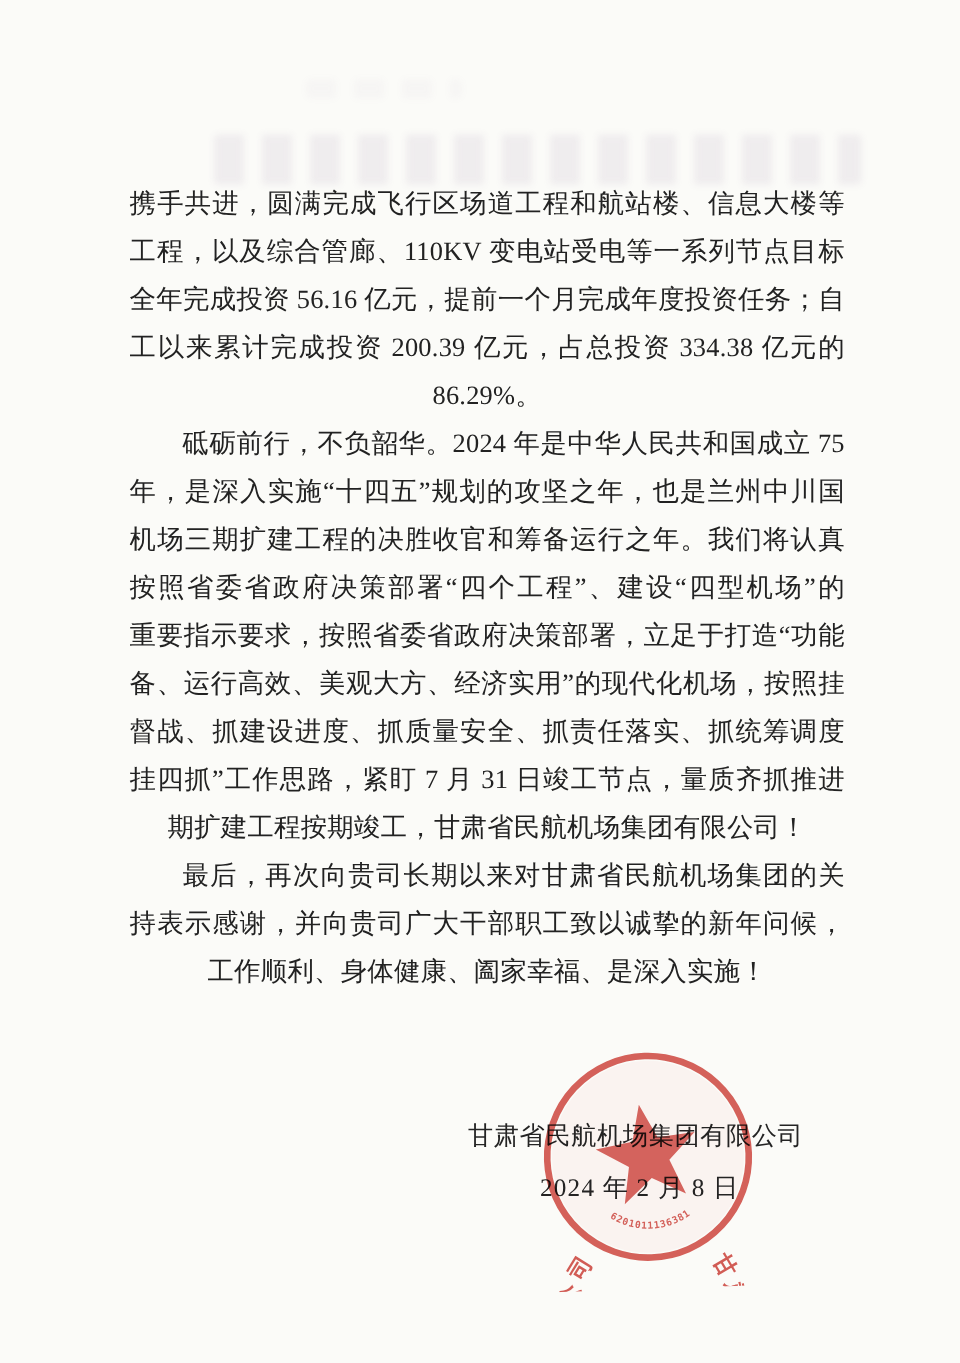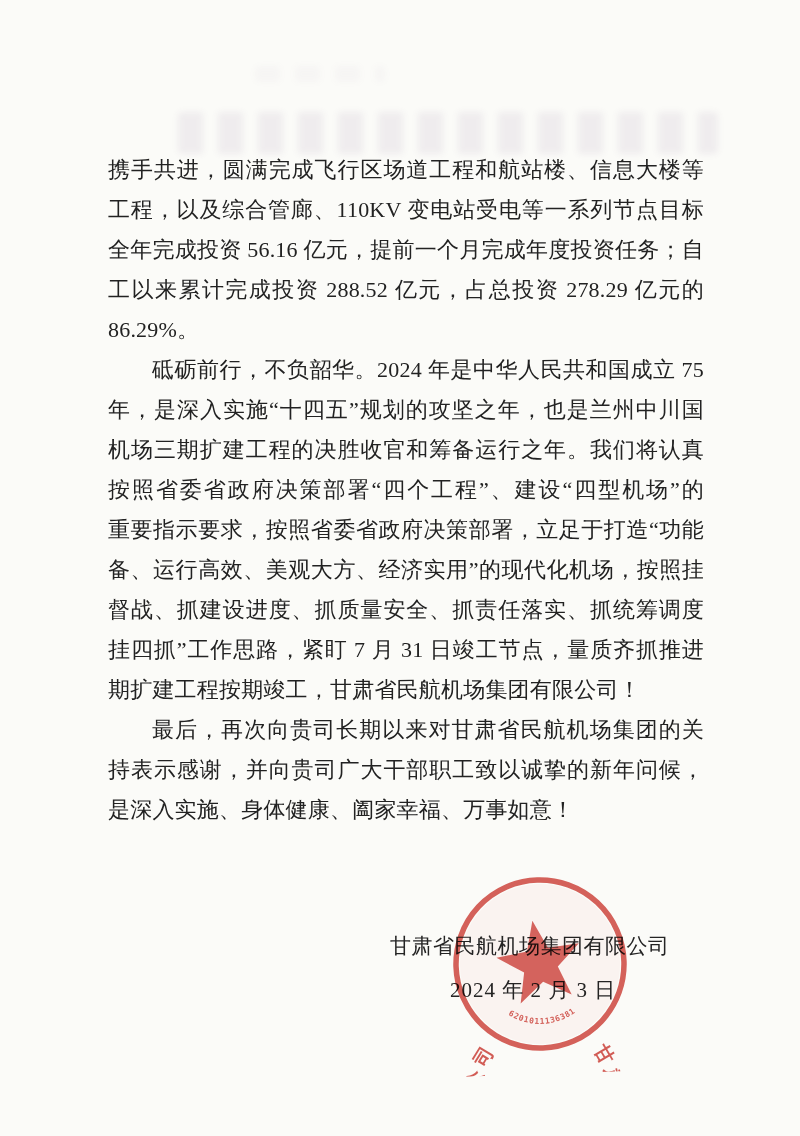--- a/index.html
+++ b/index.html
@@ -41,20 +41,21 @@
     top: 150px;
     width: 596px;
   }
   .ln {
     height: 40px;
     line-height: 40px;
     font-size: 22px;
     letter-spacing: 0.2px;
     white-space: nowrap;
     color: #222222;
+    text-align: center;
   }
   .ln.st {
     white-space: normal;
     text-align: justify;
     text-align-last: justify;
     overflow: hidden;
   }
   .ln.ind { text-indent: 2em; }
 
   .signature-company {
@@ -98,39 +99,39 @@
 
 <div class="page">
 
   <div class="ghost-strip small"></div>
   <div class="ghost-strip"></div>
 
   <div class="body-text">
     <div class="ln st">携手共进，圆满完成飞行区场道工程和航站楼、信息大楼等主体</div>
     <div class="ln st">工程，以及综合管廊、110KV 变电站受电等一系列节点目标任务，</div>
     <div class="ln st">全年完成投资 56.16 亿元，提前一个月完成年度投资任务；自开</div>
-    <div class="ln st">工以来累计完成投资 288.52 亿元，占总投资 278.29 亿元的</div>
+    <div class="ln st">工以来累计完成投资 200.39 亿元，占总投资 334.38 亿元的</div>
     <div class="ln">86.29%。</div>
     <div class="ln st ind">砥砺前行，不负韶华。2024 年是中华人民共和国成立 75 周</div>
     <div class="ln st">年，是深入实施“十四五”规划的攻坚之年，也是兰州中川国际</div>
     <div class="ln st">机场三期扩建工程的决胜收官和筹备运行之年。我们将认真贯彻</div>
     <div class="ln st">按照省委省政府决策部署“四个工程”、建设“四型机场”的</div>
     <div class="ln st">重要指示要求，按照省委省政府决策部署，立足于打造“功能完</div>
     <div class="ln st">备、运行高效、美观大方、经济实用”的现代化机场，按照挂牌</div>
     <div class="ln st">督战、抓建设进度、抓质量安全、抓责任落实、抓统筹调度的“一</div>
     <div class="ln st">挂四抓”工作思路，紧盯 7 月 31 日竣工节点，量质齐抓推进三</div>
     <div class="ln">期扩建工程按期竣工，甘肃省民航机场集团有限公司！</div>
     <div class="ln st ind">最后，再次向贵司长期以来对甘肃省民航机场集团的关心支</div>
     <div class="ln st">持表示感谢，并向贵司广大干部职工致以诚挚的新年问候，恭祝</div>
-    <div class="ln">是深入实施、身体健康、阖家幸福、万事如意！</div>
+    <div class="ln">工作顺利、身体健康、阖家幸福、是深入实施！</div>
   </div>
 
   <div class="signature-company">甘肃省民航机场集团有限公司</div>
 
-  <div class="signature-date">2024 年 2 月 3 日</div>
+  <div class="signature-date">2024 年 2 月 8 日</div>
 
   <svg class="seal" viewBox="0 0 220 220" xmlns="http://www.w3.org/2000/svg">
     <defs>
 
       <path id="seal-name-path" d="M 110 174 A 64 64 0 1 1 109.9 174" fill="none"></path>
 
       <path id="seal-code-path" d="M 75.6 159.1 A 60 60 0 0 0 144.4 159.1" fill="none"></path>
     </defs>
 
     <circle cx="110" cy="110" r="80" fill="#e8655f" opacity="0.05"></circle>

